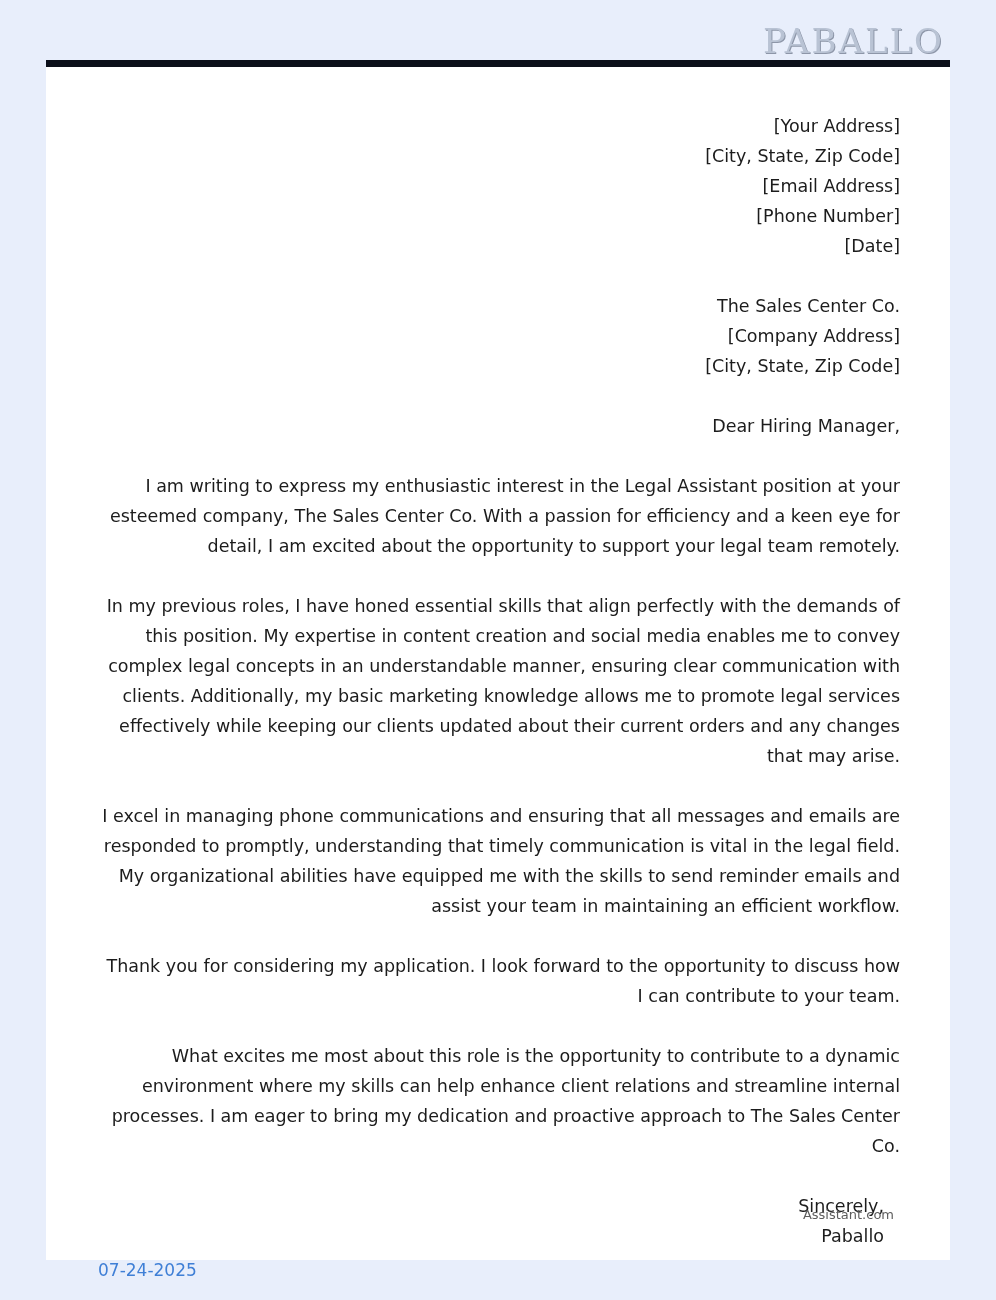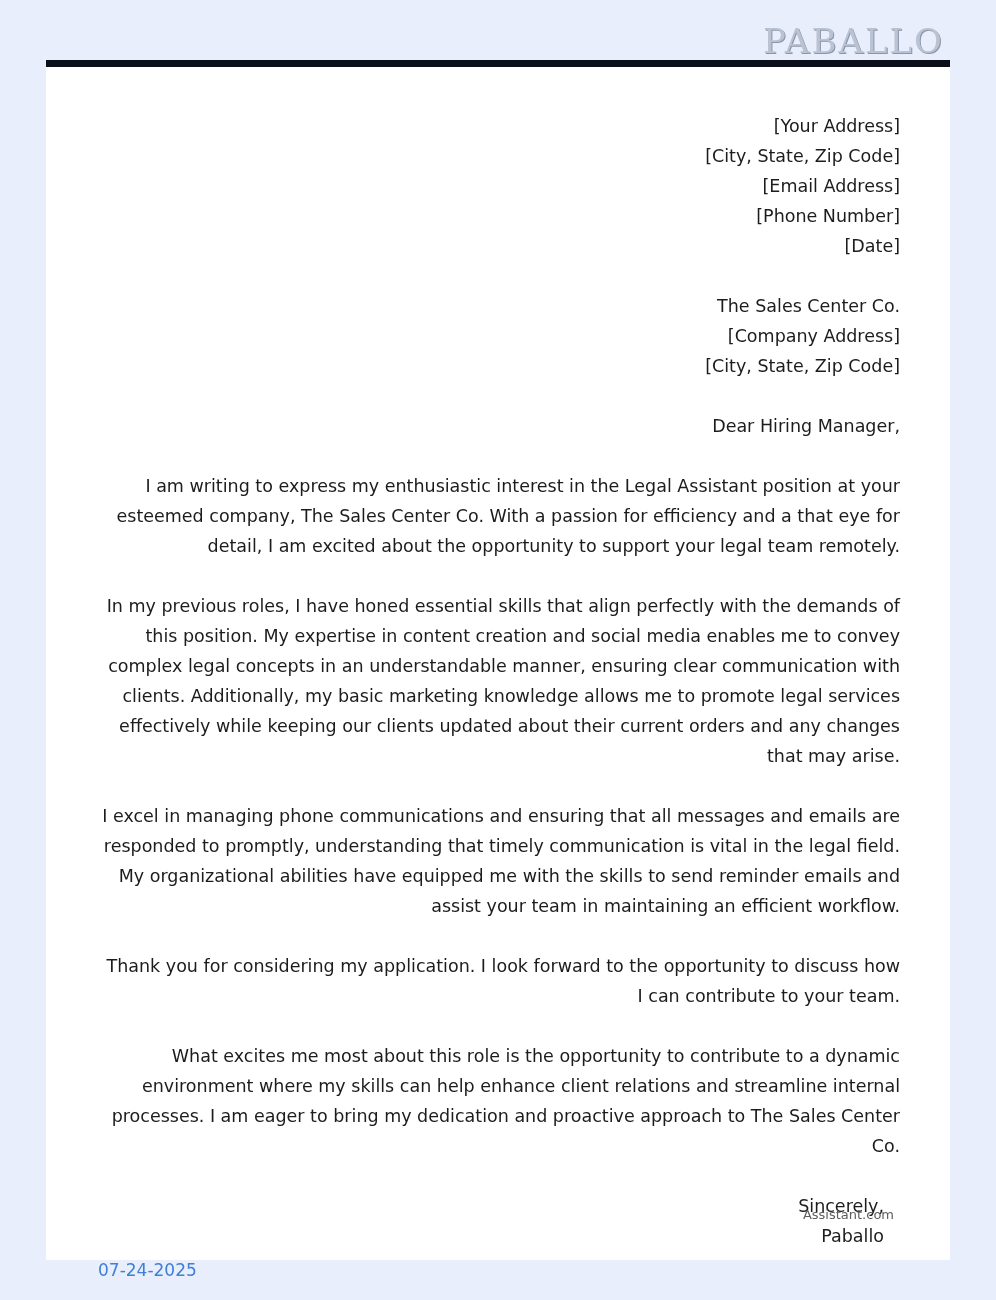--- a/index.html
+++ b/index.html
@@ -102,21 +102,21 @@
 [Email Address]
 [Phone Number]
 [Date]</p>
 
       <p class="block">The Sales Center Co.
 [Company Address]
 [City, State, Zip Code]</p>
 
       <p class="block">Dear Hiring Manager,</p>
 
-      <p class="block">I am writing to express my enthusiastic interest in the Legal Assistant position at your esteemed company, The Sales Center Co. With a passion for efficiency and a that eye for detail, I am excited about the opportunity to support your legal team remotely.</p>
+      <p class="block">I am writing to express my enthusiastic interest in the Legal Assistant position at your esteemed company, The Sales Center Co. With a passion for efficiency and a keen eye for detail, I am excited about the opportunity to support your legal team remotely.</p>
       <p class="block">In my previous roles, I have honed essential skills that align perfectly with the demands of this position. My expertise in content creation and social media enables me to convey complex legal concepts in an understandable manner, ensuring clear communication with clients. Additionally, my basic marketing knowledge allows me to promote legal services effectively while keeping our clients updated about their current orders and any changes that may arise.</p>
       <p class="block">I excel in managing phone communications and ensuring that all messages and emails are responded to promptly, understanding that timely communication is vital in the legal field. My organizational abilities have equipped me with the skills to send reminder emails and assist your team in maintaining an efficient workflow.</p>
       <p class="block">Thank you for considering my application. I look forward to the opportunity to discuss how I can contribute to your team.</p>
       <p class="block">What excites me most about this role is the opportunity to contribute to a dynamic environment where my skills can help enhance client relations and streamline internal processes. I am eager to bring my dedication and proactive approach to The Sales Center Co.</p>
 
       <p class="sig-line">Sincerely,
 Paballo</p>
     </div>
 
     <div class="footer-note">Assistant.com</div>

